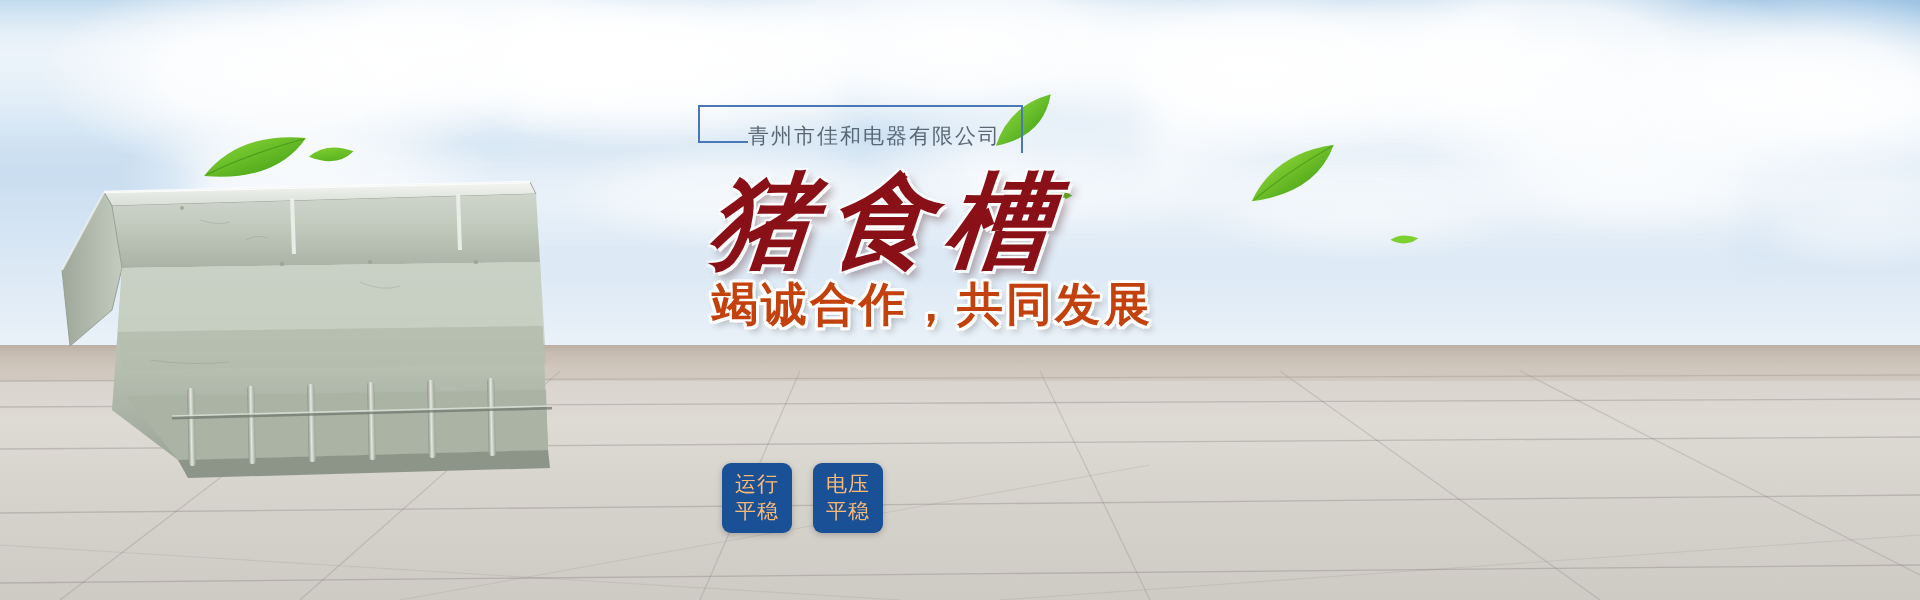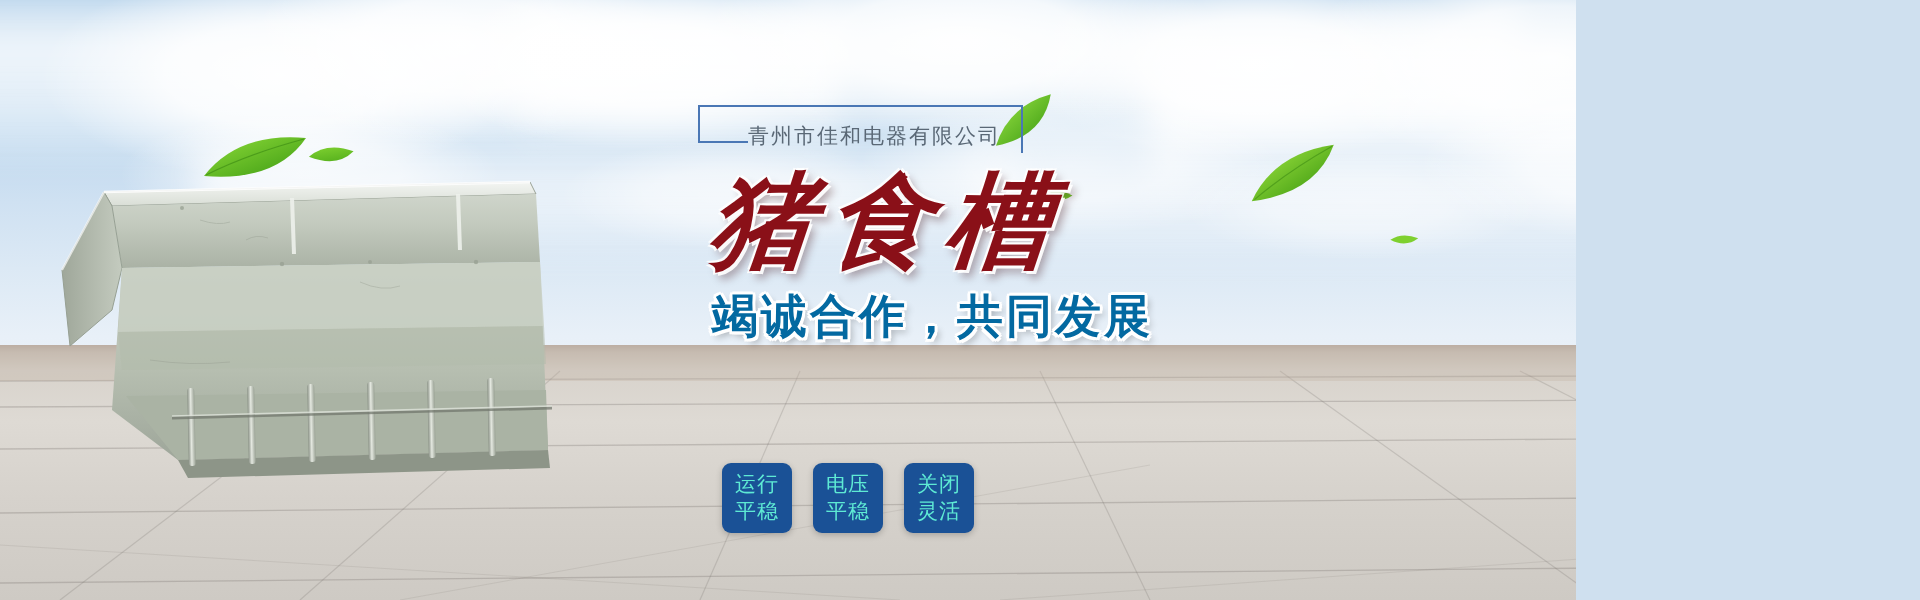--- a/index.html
+++ b/index.html
@@ -4,21 +4,21 @@
 <style>
   * { margin:0; padding:0; box-sizing:border-box; }
   html,body { width:1920px; height:600px; overflow:hidden; }
   body {
     font-family:"Liberation Sans","DejaVu Sans",sans-serif;
     background:#cfe0ef;
   }
 
   #banner {
     position:relative;
-    width:1576px; height:600px;
+    width:1920px; height:600px;
     overflow:hidden;
   }
 
   
   .sky {
     position:absolute; left:0; top:0; width:1920px; height:420px;
     background:
       linear-gradient(180deg,#9cc3e4 0%,#a9cbe8 14%,#bcd7ee 30%,#cfe1f2 48%,#dce9f5 64%,#e8f0f8 80%,#eef4fa 100%);
   }
   .cloud {
@@ -97,46 +97,46 @@
       3px 3px 0 rgba(255,255,255,.92),
       -2px -2px 0 rgba(255,255,255,.85),
       2px -2px 0 rgba(255,255,255,.85),
       -2px 2px 0 rgba(255,255,255,.85),
       6px 7px 9px rgba(60,10,15,.35);
     transform:skewX(-5deg);
   }
 
   
   .subtitle {
-    position:absolute; left:22px; top:191px;
+    position:absolute; left:22px; top:179px;
     font-size:46px;
     font-weight:bold;
     letter-spacing:3px;
-    color:#0369a1;
+    color:#c2410c;
     white-space:nowrap;
     font-family:Liberation Sans, sans-serif;
     text-shadow:
       -2.5px -2.5px 0 #fff, 2.5px -2.5px 0 #fff,
       -2.5px 2.5px 0 #fff,  2.5px 2.5px 0 #fff,
       -3px 0 0 #fff, 3px 0 0 #fff, 0 -3px 0 #fff, 0 3px 0 #fff,
       4px 5px 7px rgba(0,0,0,.3);
   }
 
   
   .badges {
     position:absolute; left:722px; top:463px;
     display:flex; gap:21px;
   }
   .badge {
     width:70px; height:70px;
     background:#1a5196;
     border-radius:9px;
     display:flex; flex-direction:column;
     align-items:center; justify-content:center;
-    color:#5eead4;
+    color:#fdba74;
     font-size:21px;
     line-height:1.28;
     letter-spacing:1px;
     font-family:"Liberation Sans","DejaVu Sans",sans-serif;
     box-shadow:0 2px 6px rgba(0,0,0,.22);
   }
   .badge span { display:block; white-space:nowrap; }
 </style>
 </head>
 <body>
@@ -529,19 +529,15 @@
 
   <div class="badges">
     <div class="badge">
       <span>运行</span>
       <span>平稳</span>
     </div>
     <div class="badge">
       <span>电压</span>
       <span>平稳</span>
     </div>
-    <div class="badge">
-      <span>关闭</span>
-      <span>灵活</span>
-    </div>
   </div>
 
 </div>
 
 </body></html>

